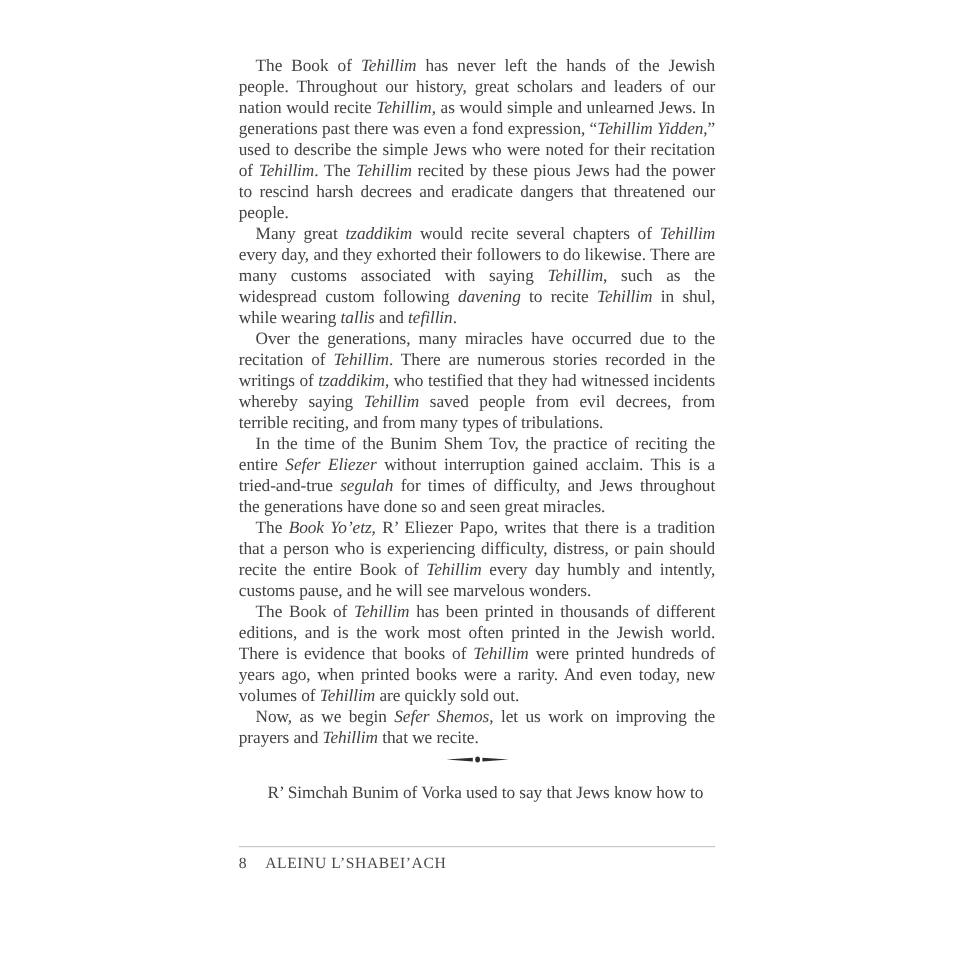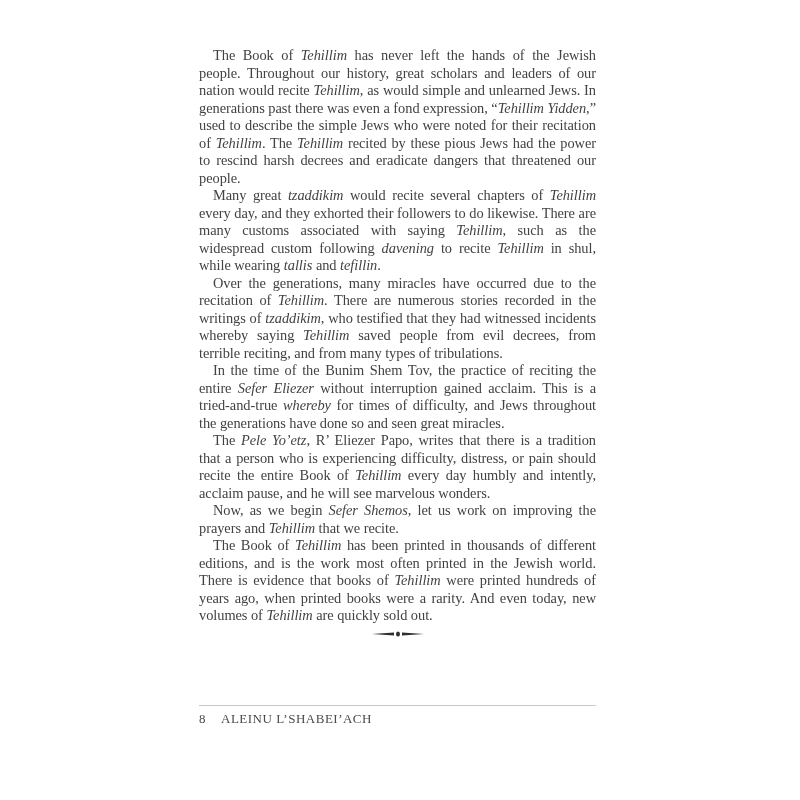--- a/index.html
+++ b/index.html
@@ -75,35 +75,36 @@
 </style>
 </head>
 <body>
 
 <div class="page">
 
   <main class="text-block">
     <p><span>The Book of </span><i>Tehillim</i><span> has never left the hands of the Jewish people. Throughout our history, great scholars and leaders of our nation would recite </span><i>Tehillim</i><span>, as would simple and unlearned Jews. In generations past there was even a fond expression, “</span><i>Tehillim Yidden</i><span>,” used to describe the simple Jews who were noted for their recitation of </span><i>Tehillim</i><span>. The </span><i>Tehillim</i><span> recited by these pious Jews had the power to rescind harsh decrees and eradicate dangers that threatened our people.</span></p>
     <p><span>Many great </span><i>tzaddikim</i><span> would recite several chapters of </span><i>Tehillim</i><span> every day, and they exhorted their followers to do likewise. There are many customs associated with saying </span><i>Tehillim</i><span>, such as the widespread custom following </span><i>davening</i><span> to recite </span><i>Tehillim</i><span> in shul, while wearing </span><i>tallis</i><span> and </span><i>tefillin</i><span>.</span></p>
     <p><span>Over the generations, many miracles have occurred due to the recitation of </span><i>Tehillim</i><span>. There are numerous stories recorded in the writings of </span><i>tzaddikim</i><span>, who testified that they had witnessed incidents whereby saying </span><i>Tehillim</i><span> saved people from evil decrees, from terrible reciting, and from many types of tribulations.</span></p>
-    <p><span>In the time of the Bunim Shem Tov, the practice of reciting the entire </span><i>Sefer Eliezer</i><span> without interruption gained acclaim. This is a tried-and-true </span><i>whereby</i><span> for times of difficulty, and Jews throughout the generations have done so and seen great miracles.</span></p>
-    <p><span>The </span><i>Pele Yo’etz</i><span>, R’ Eliezer Papo, writes that there is a tradition that a person who is experiencing difficulty, distress, or pain should recite the entire Book of </span><i>Tehillim</i><span> every day humbly and intently, acclaim pause, and he will see marvelous wonders.</span></p>
+    <p><span>In the time of the Bunim Shem Tov, the practice of reciting the entire </span><i>Sefer Eliezer</i><span> without interruption gained acclaim. This is a tried-and-true </span><i>segulah</i><span> for times of difficulty, and Jews throughout the generations have done so and seen great miracles.</span></p>
+    <p><span>The </span><i>Book Yo’etz</i><span>, R’ Eliezer Papo, writes that there is a tradition that a person who is experiencing difficulty, distress, or pain should recite the entire Book of </span><i>Tehillim</i><span> every day humbly and intently, customs pause, and he will see marvelous wonders.</span></p>
+    <p><span>The Book of </span><i>Tehillim</i><span> has been printed in thousands of different editions, and is the work most often printed in the Jewish world. There is evidence that books of </span><i>Tehillim</i><span> were printed hundreds of years ago, when printed books were a rarity. And even today, new volumes of </span><i>Tehillim</i><span> are quickly sold out.</span></p>
     <p><span>Now, as we begin </span><i>Sefer Shemos</i><span>, let us work on improving the prayers and </span><i>Tehillim</i><span> that we recite.</span></p>
-    <p><span>The Book of </span><i>Tehillim</i><span> has been printed in thousands of different editions, and is the work most often printed in the Jewish world. There is evidence that books of </span><i>Tehillim</i><span> were printed hundreds of years ago, when printed books were a rarity. And even today, new volumes of </span><i>Tehillim</i><span> are quickly sold out.</span></p>
 
     <div class="divider">
       <span aria-hidden="true">
         <svg width="52" height="8" viewBox="0 0 52 8" xmlns="http://www.w3.org/2000/svg">
           <path d="M0,4 L22,2.4 L22,5.6 Z" fill="var(--ornament)"></path>
           <ellipse cx="26" cy="4" rx="2" ry="2.5" fill="var(--ornament)"></ellipse>
           <path d="M52,4 L30,2.4 L30,5.6 Z" fill="var(--ornament)"></path>
         </svg>
       </span>
     </div>
 
+    <p class="closing"><span>R’ Simchah Bunim of Vorka used to say that Jews know how to</span></p>
   </main>
 
   <footer class="page-footer">
     <div class="footer-line">
       <span class="page-number">8</span>
       <span class="running-title">ALEINU L’SHABEI’ACH</span>
     </div>
   </footer>
 
 </div>

